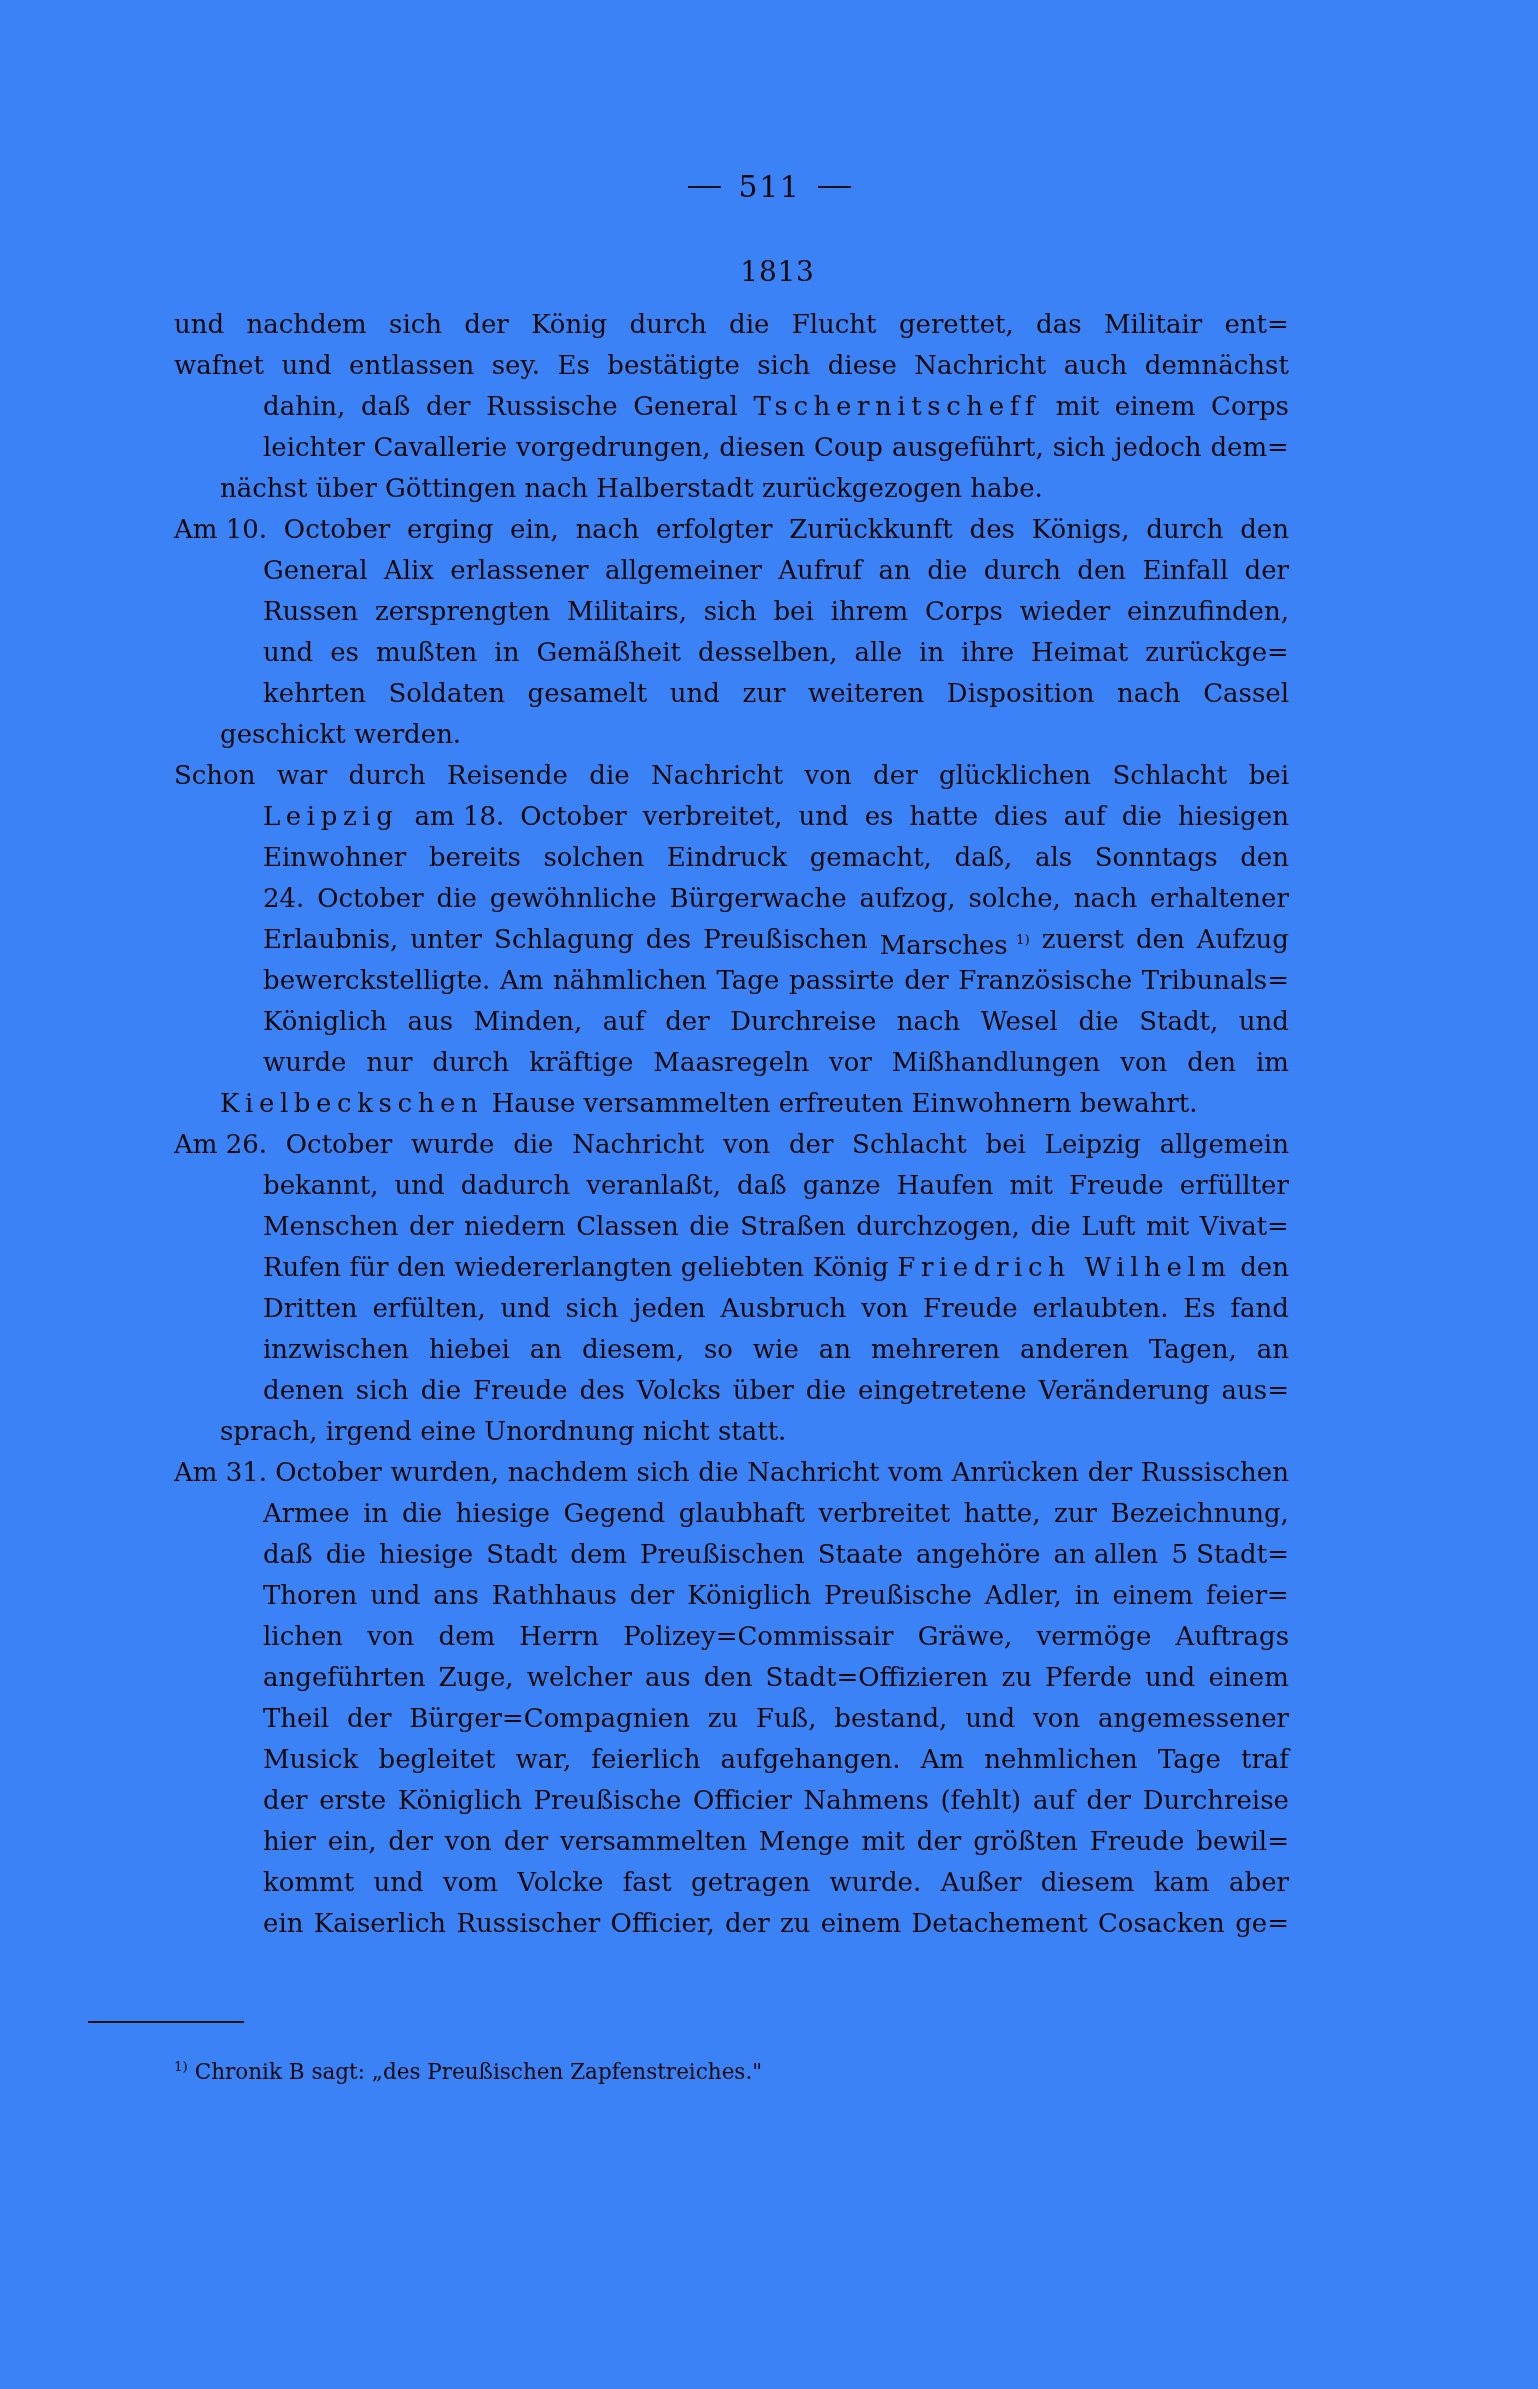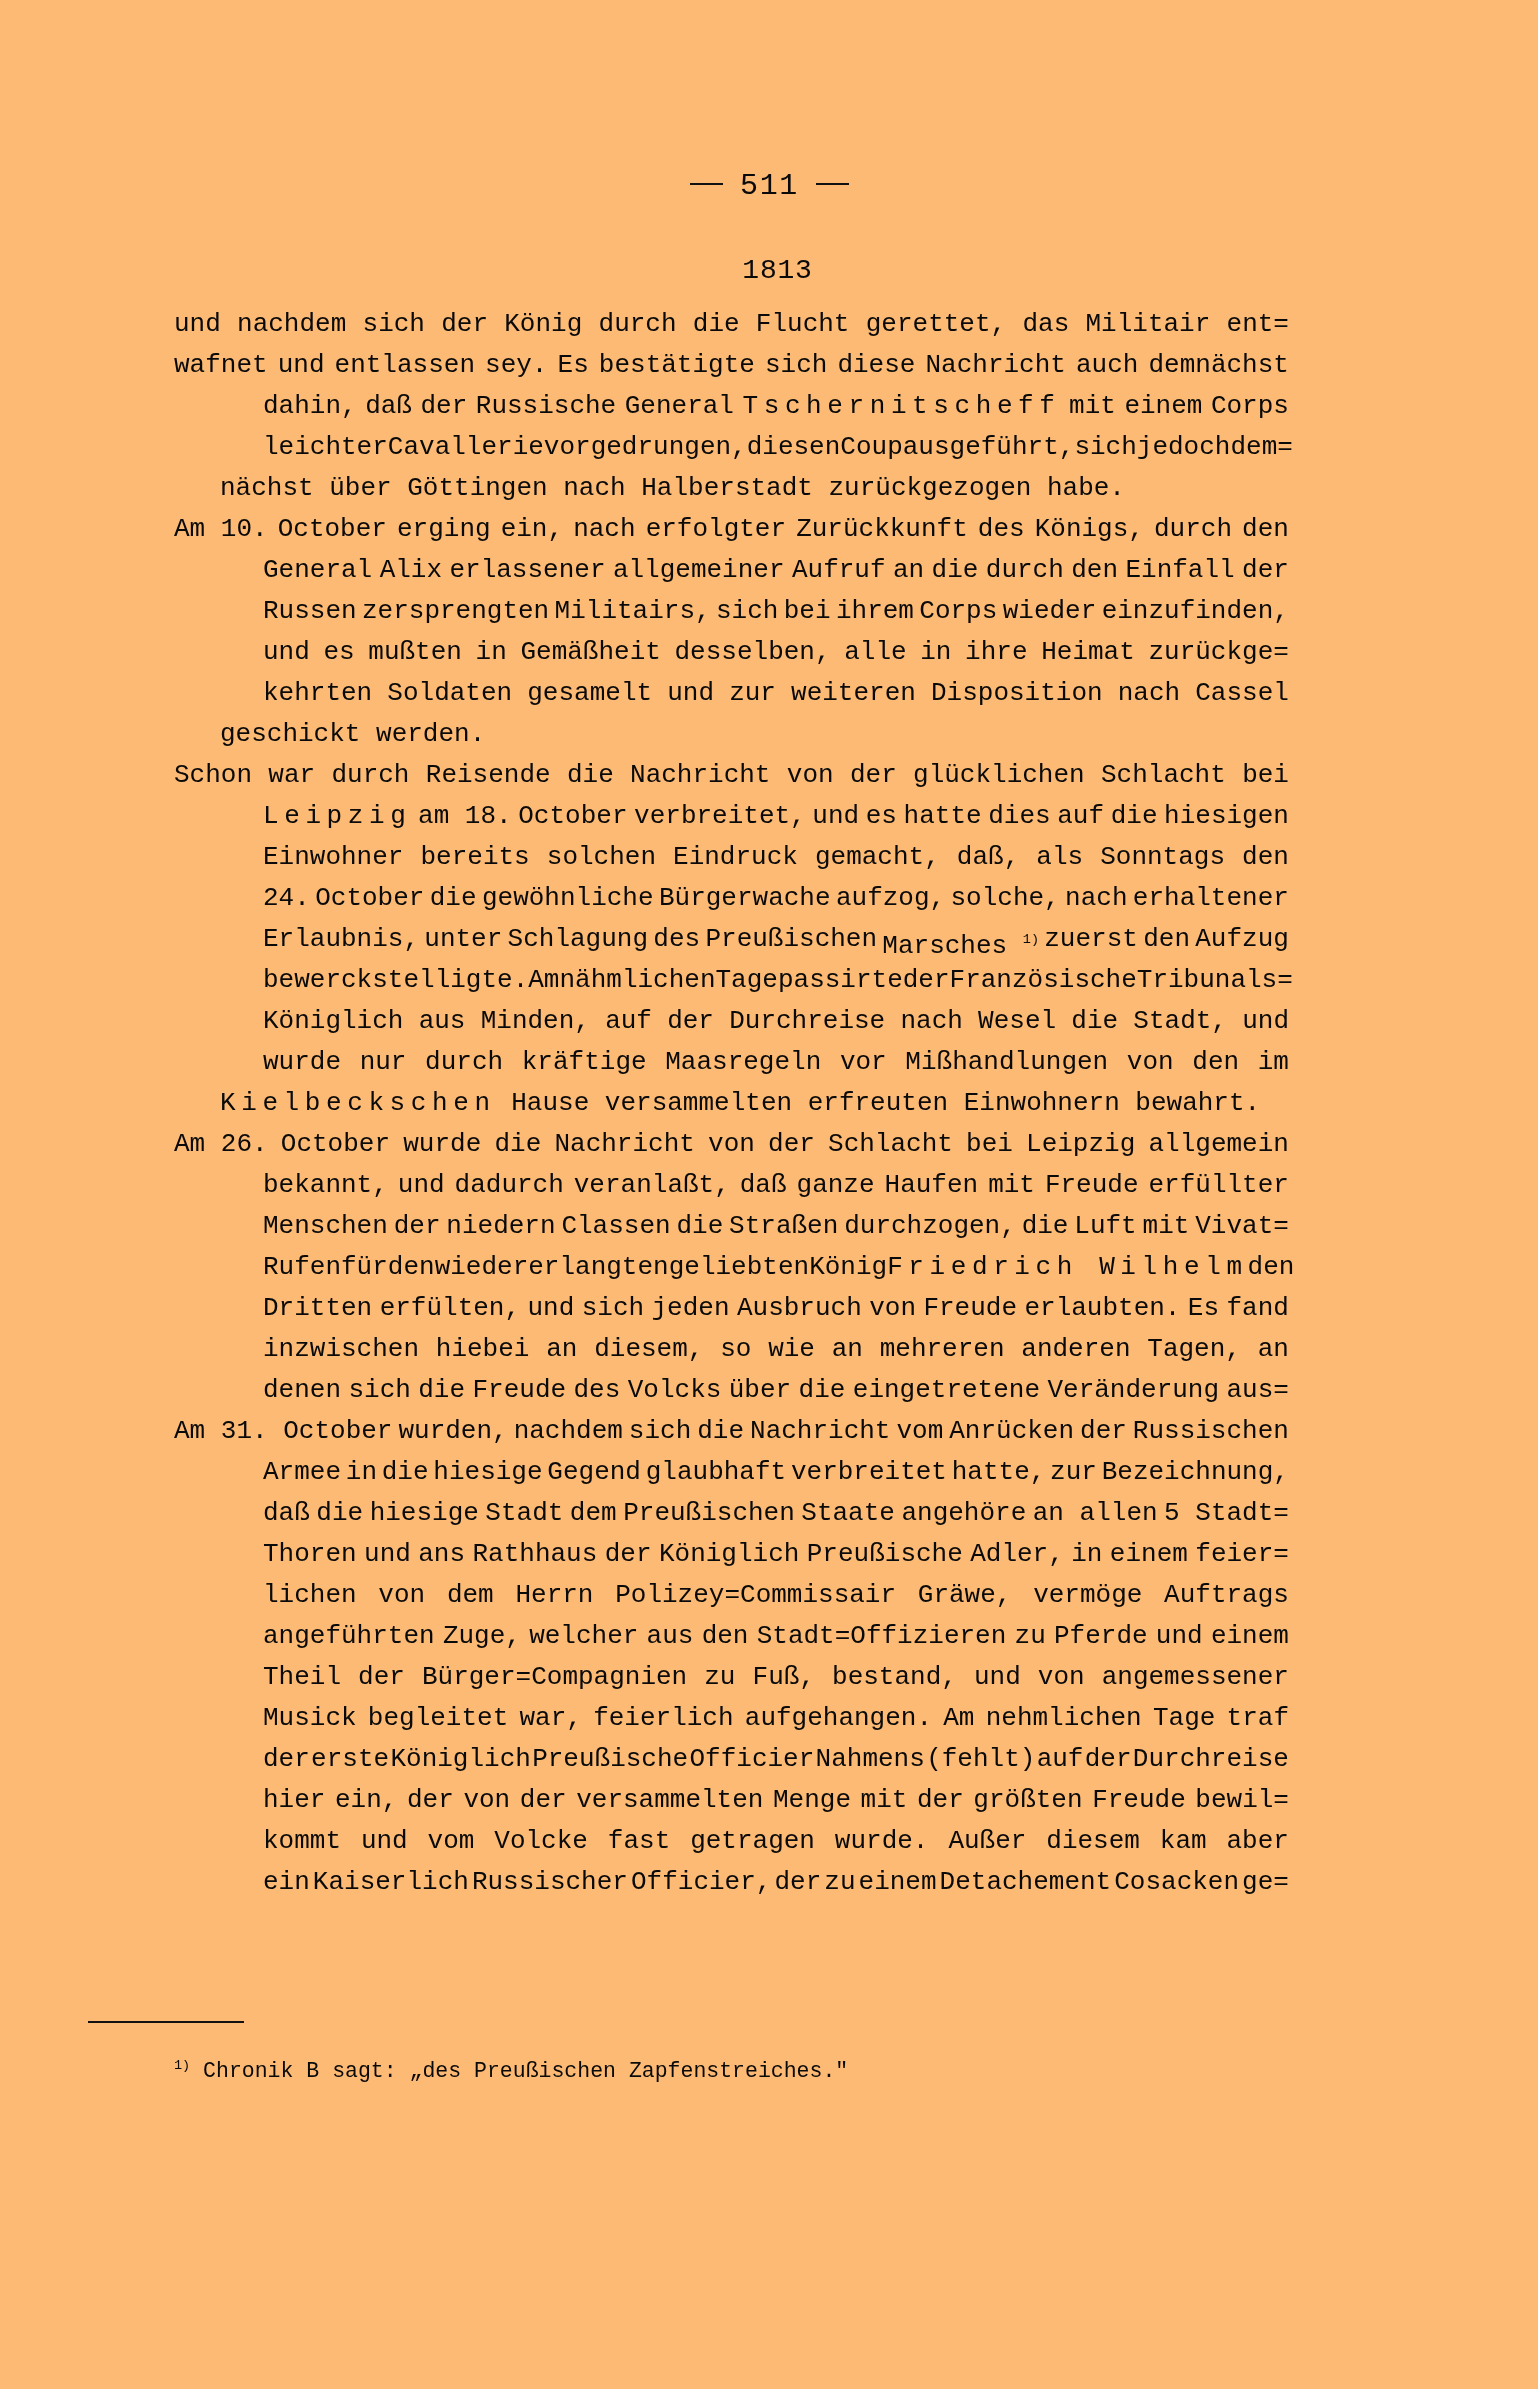--- a/index.html
+++ b/index.html
@@ -14,22 +14,21 @@
     overflow: hidden;
     font-family: "DejaVu Serif", serif;
     color: #0a0a0a;
   }
 
   .page {
     position: absolute;
     left: 0; top: 0;
     width: 1539px;
     height: 2389px;
-    background: #fdba74;
-    font-family: Liberation Mono, monospace;
+    background: #3b82f6;
   }
 
   
   .folio {
     position: absolute;
     left: 0;
     top: 169px;
     width: 1539px;
     text-align: center;
     font-size: 30px;
@@ -418,20 +417,21 @@
         <span>die</span>
         <span>Freude</span>
         <span>des</span>
         <span>Volcks</span>
         <span>über</span>
         <span>die</span>
         <span>eingetretene</span>
         <span>Veränderung</span>
         <span>aus=</span>
       </div>
+    <div class="line rag">sprach, irgend eine Unordnung nicht statt.</div>
 
     <div class="line just out">
         <span>Am&nbsp;31.&nbsp;October</span>
         <span>wurden,</span>
         <span>nachdem</span>
         <span>sich</span>
         <span>die</span>
         <span>Nachricht</span>
         <span>vom</span>
         <span>Anrücken</span>

